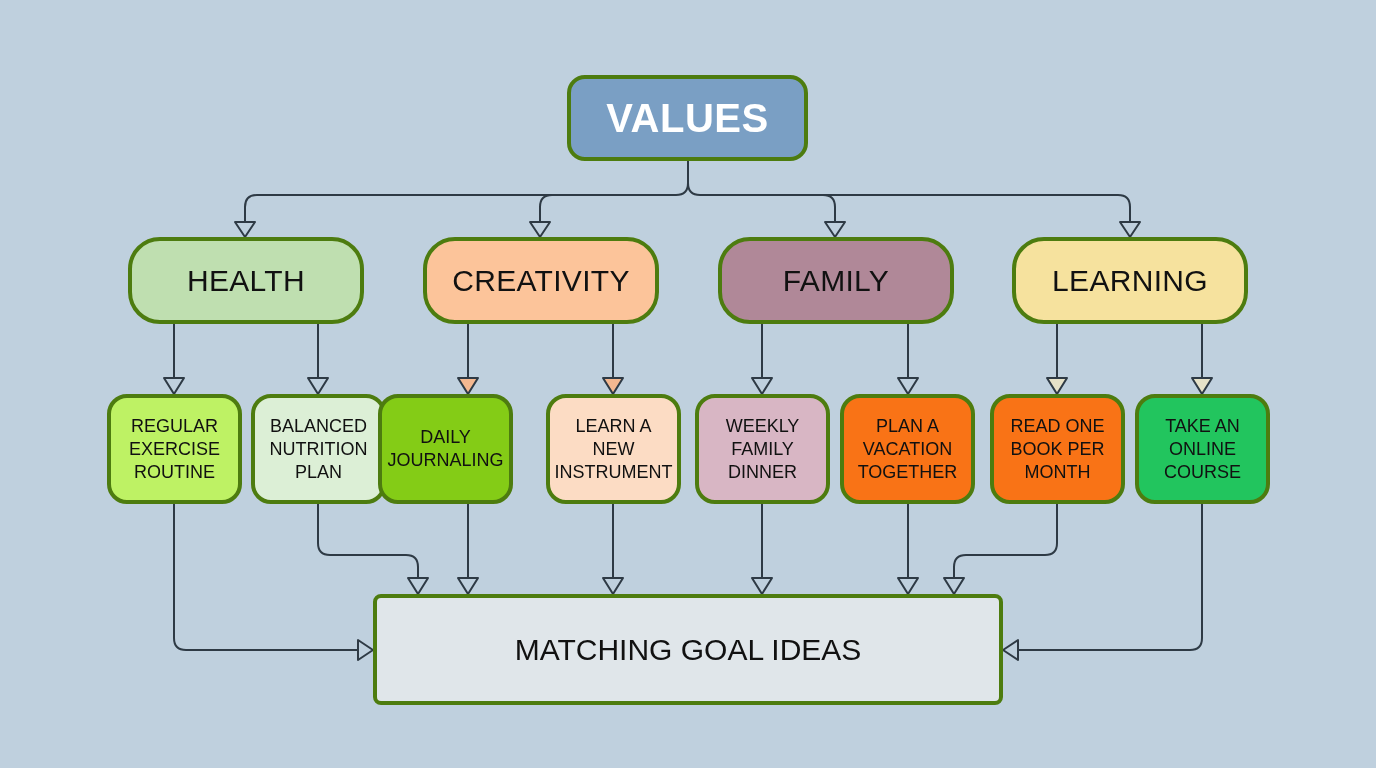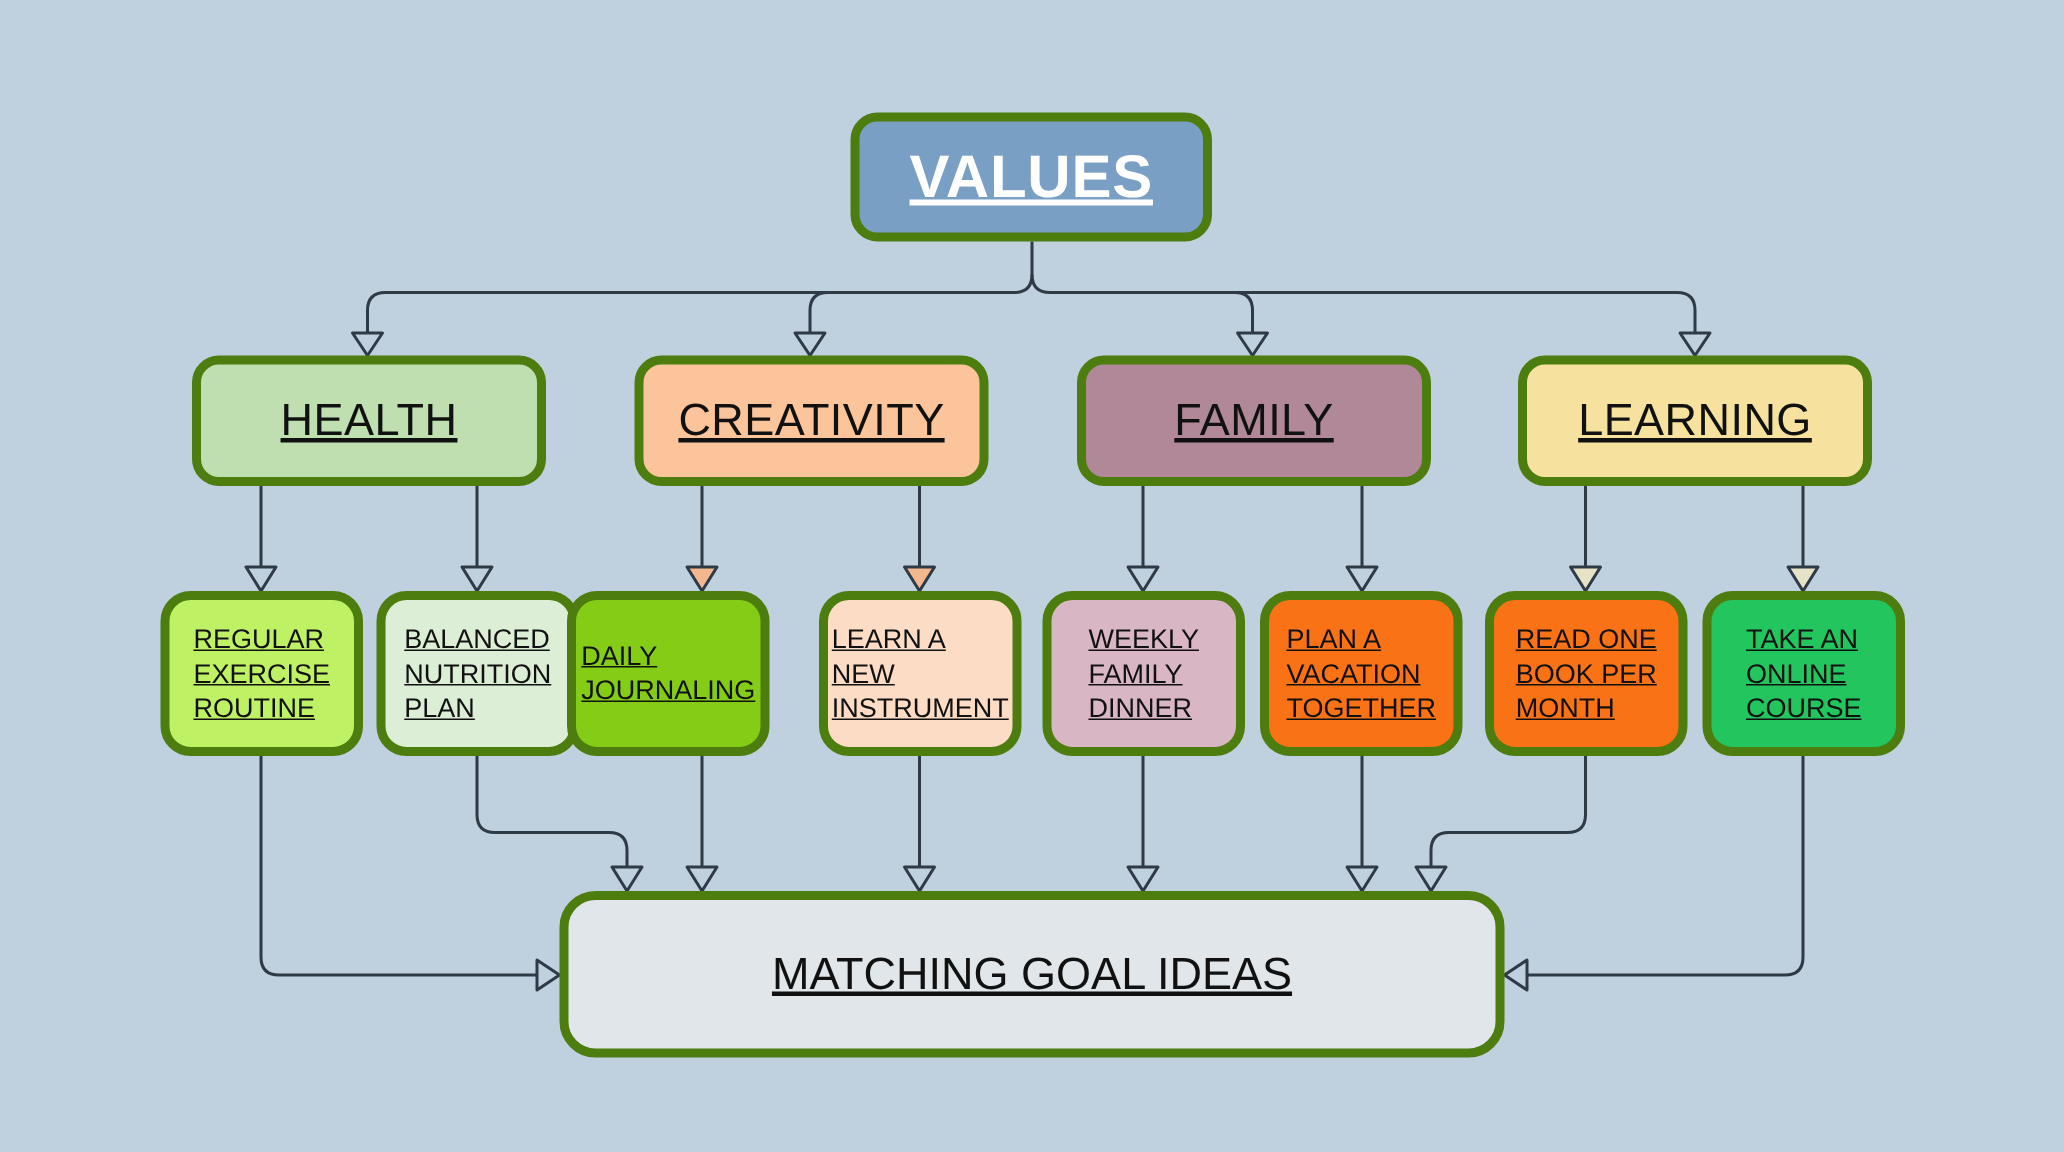--- a/index.html
+++ b/index.html
@@ -5,40 +5,40 @@
   html, body { margin: 0; padding: 0; }
   body {
     width: 1376px; height: 768px; overflow: hidden;
     background: #bfd0de;
     font-family: "Liberation Sans", "DejaVu Sans", sans-serif;
     position: relative;
   }
   #diagram-svg { position: absolute; left: 0; top: 0; }
   .box {
     position: absolute; box-sizing: border-box;
-    border: 6px solid #4d7c0f;
+    border: 4px solid #4d7c0f;
     display: flex; align-items: center; justify-content: center;
-    color: #111; text-decoration: underline;
+    text-align: center; color: #111;
   }
   .root {
     left: 567px; top: 75px; width: 241px; height: 86px;
     border-radius: 18px; color: #fff; font-weight: bold; font-size: 40px;
     letter-spacing: 0.5px;
   }
   .cat {
-    top: 237px; width: 236px; height: 87px; border-radius: 18px;
+    top: 237px; width: 236px; height: 87px; border-radius: 32px;
     font-size: 30px; letter-spacing: 0.3px;
   }
   .goal {
     top: 394px; width: 135px; height: 110px; border-radius: 20px;
     font-size: 18px; line-height: 23px; white-space: pre-line;
   }
   .bottom {
     left: 373px; top: 594px; width: 630px; height: 111px;
-    border-radius: 24px; flex-direction: column;
+    border-radius: 8px; flex-direction: column;
     background: #e0e6ea;
   }
   .bottom .t1 { font-size: 30px; line-height: 36px; }
   .bottom .t2 { font-size: 26px; line-height: 34px; }
 </style>
 </head>
 <body>
 
 <svg id="diagram-svg" width="1376" height="768">
   <g fill="none" stroke="#2e3a45" stroke-width="2">

